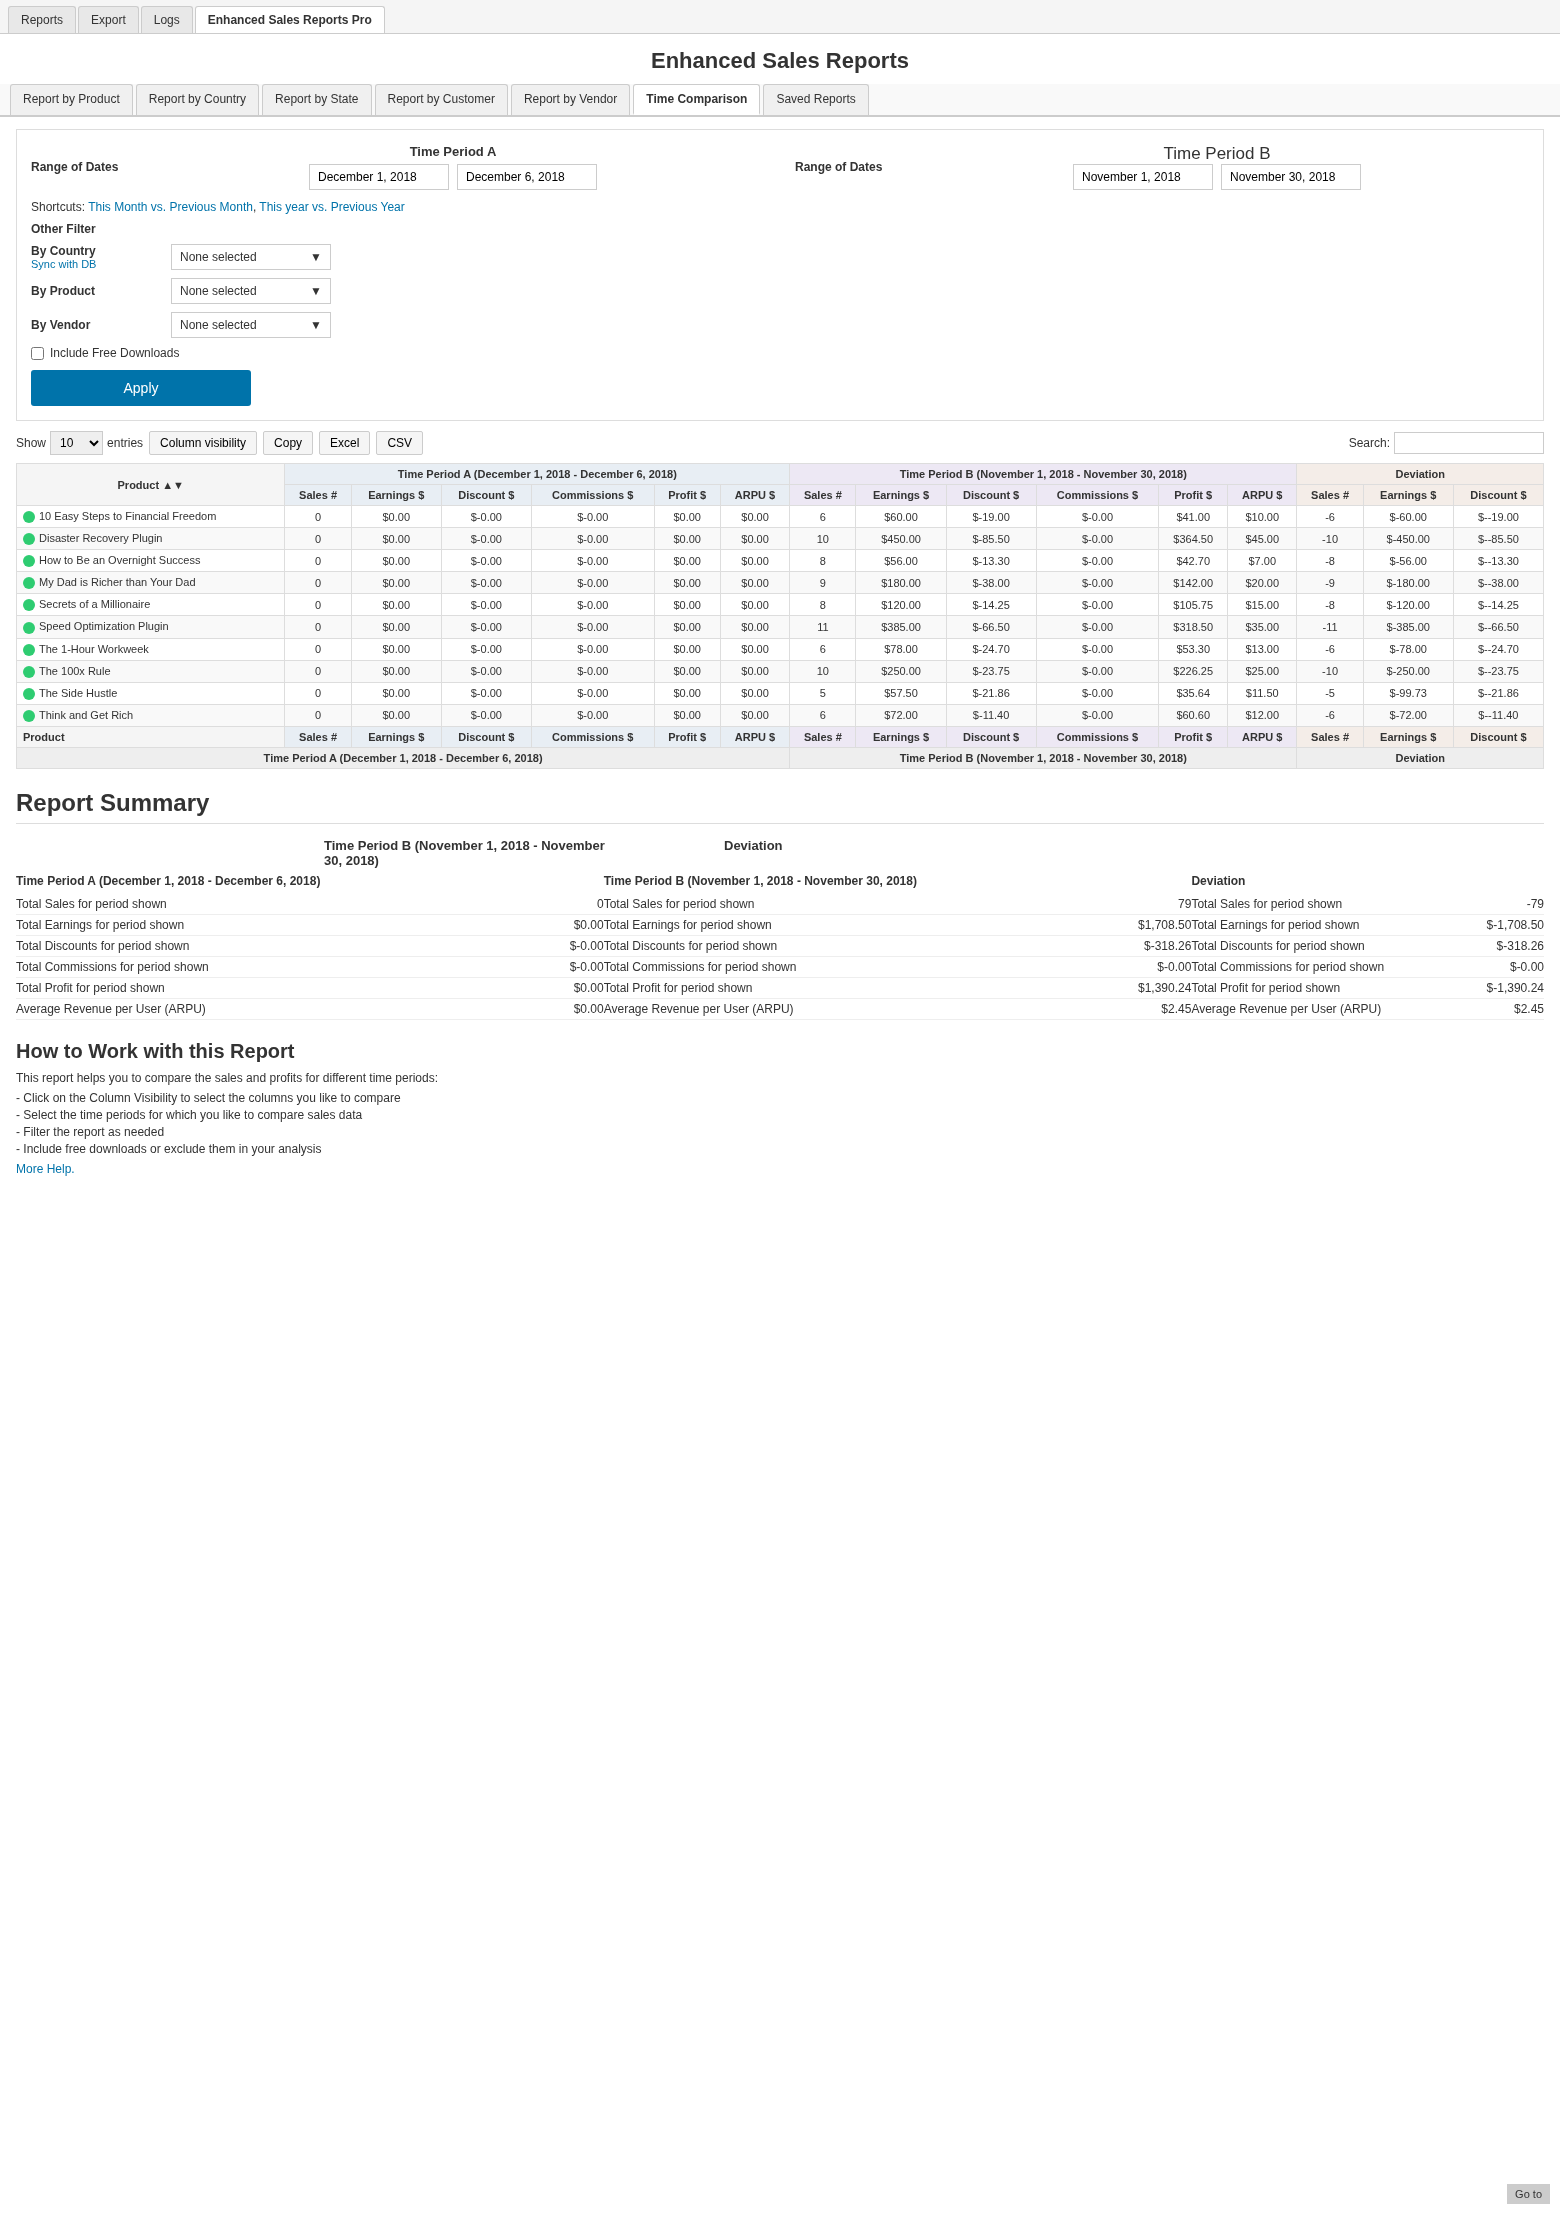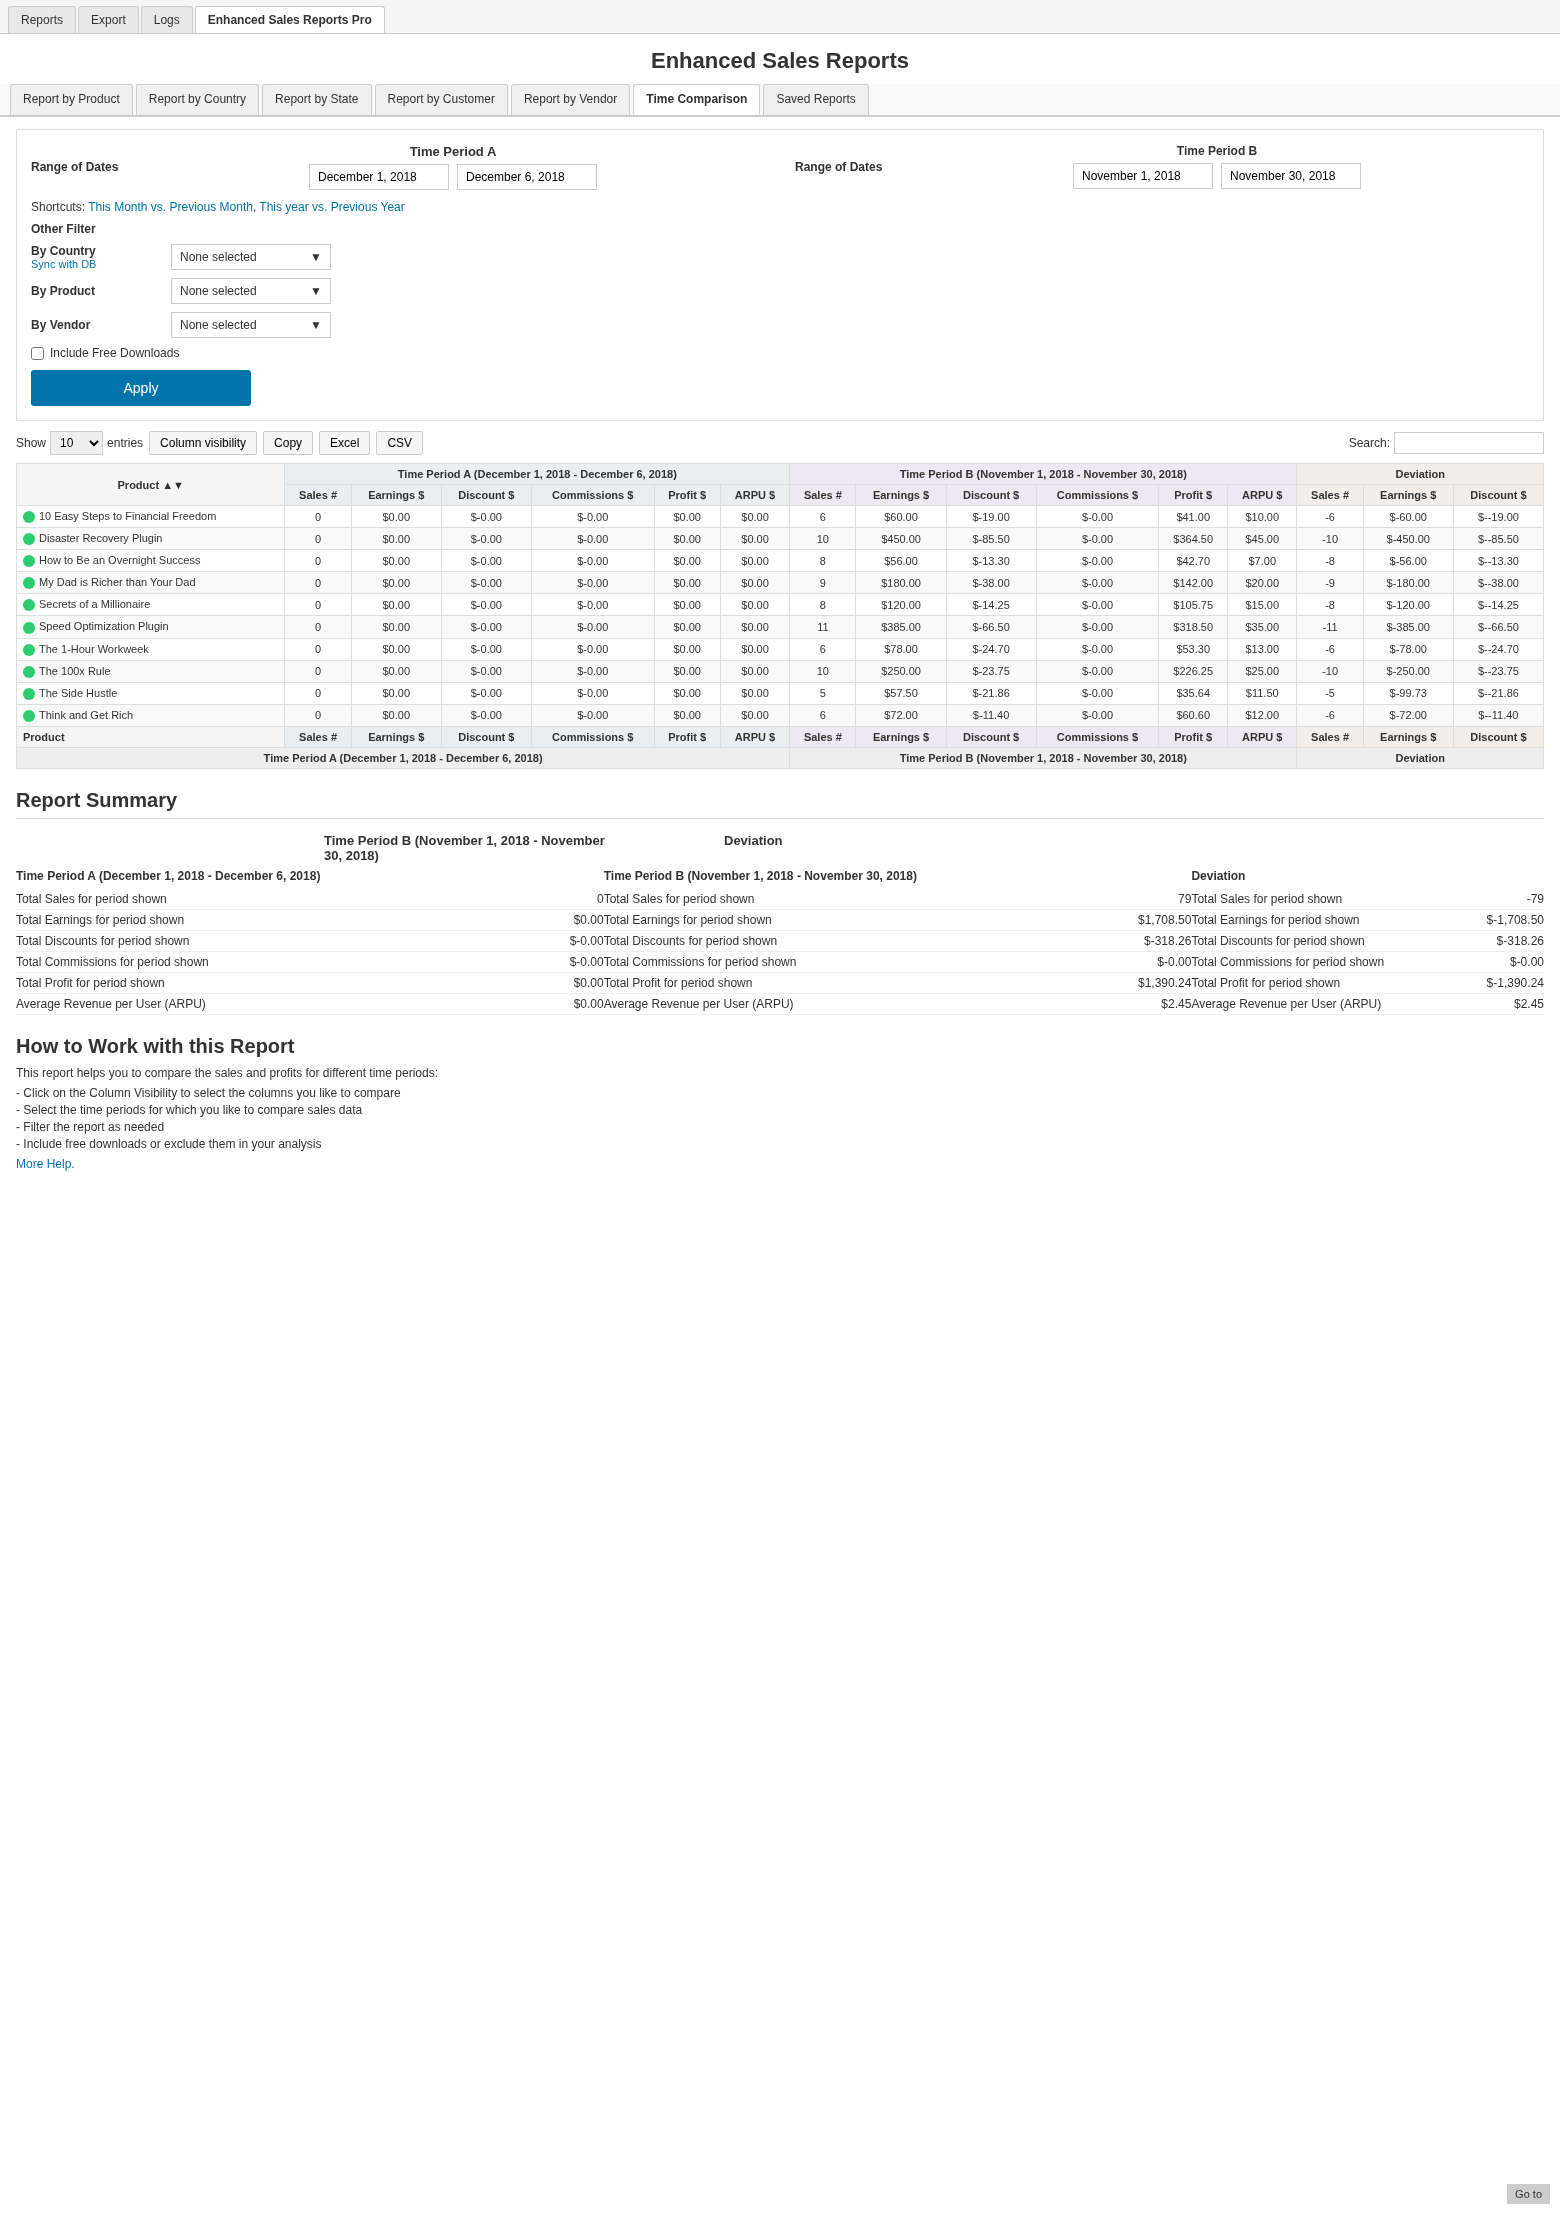--- a/index.html
+++ b/index.html
@@ -51,21 +51,21 @@
     
     .data-table { width: 100%; border-collapse: collapse; font-size: 11px; }
     .data-table th, .data-table td { border: 1px solid #ddd; padding: 4px 6px; text-align: center; vertical-align: middle; }
     .data-table th { background: #f5f5f5; font-weight: bold; font-size: 11px; }
     .data-table td.product-col { text-align: left; min-width: 90px; }
     .data-table tr:nth-child(even) { background: #f9f9f9; }
     .product-icon { display: inline-block; width: 12px; height: 12px; border-radius: 50%; background: #2ecc71; margin-right: 4px; vertical-align: middle; }
     
     
     .report-summary { margin-top: 20px; }
-    .report-summary h2 { font-size: 20px; font-weight: bold; margin-bottom: 10px; border-bottom: 1px solid #ddd; padding-bottom: 6px; }
+    .report-summary h2 { font-size: 24px; font-weight: bold; margin-bottom: 10px; border-bottom: 1px solid #ddd; padding-bottom: 6px; }
     .summary-table { width: 100%; border-collapse: collapse; font-size: 12px; }
     .summary-table td { padding: 4px 8px; vertical-align: top; }
     .summary-col-header { font-weight: bold; font-size: 13px; padding-bottom: 6px !important; }
     
     
     .how-to { margin-top: 20px; }
     .how-to h2 { font-size: 20px; font-weight: bold; margin-bottom: 8px; }
     .how-to p { font-size: 12px; margin-bottom: 4px; color: #333; }
     .how-to a { color: #0073aa; text-decoration: none; font-size: 12px; }
     
@@ -106,21 +106,21 @@
           <div style="display:flex; gap:8px; justify-content:center;">
             <input class="date-input" type="text" value="December 1, 2018" style="">
             <input class="date-input" type="text" value="December 6, 2018" style="">
           </div>
         </div>
       </div>
 
       <div style="display:flex; align-items:center; flex:1; margin-left:30px;">
         <div style="font-weight:bold; min-width:110px; font-size:12px;">Range of Dates</div>
         <div style="flex:1; text-align:center;">
-          <div style="font-weight:bold; font-size:12px; margin-bottom:5px;">Time Period B</div>
+          <div style="font-weight:normal; font-size:17px; ">Time Period B</div>
           <div style="display:flex; gap:8px; justify-content:center;">
             <input class="date-input" type="text" value="November 1, 2018" style="">
             <input class="date-input" type="text" value="November 30, 2018" style="">
           </div>
         </div>
       </div>
     </div>
 
     <div class="shortcuts">
       <span>Shortcuts:</span>

